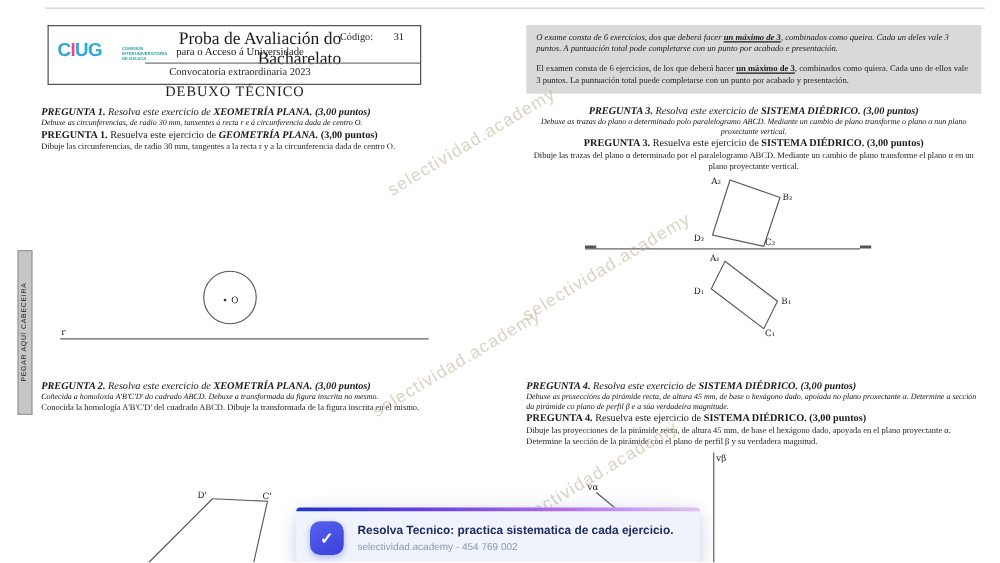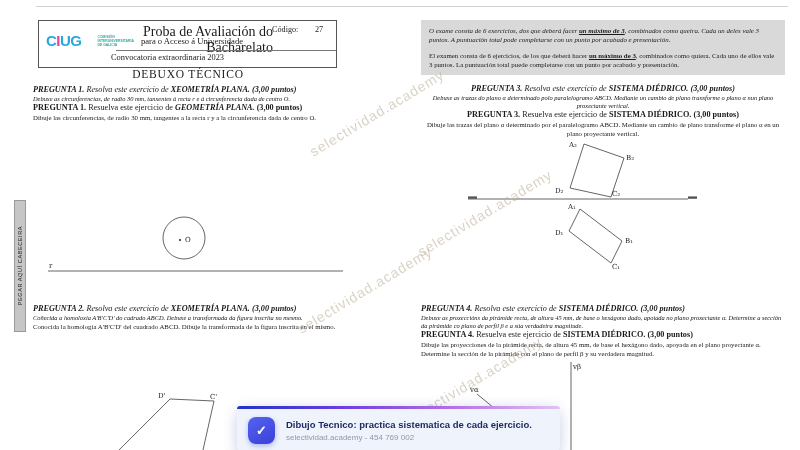--- a/index.html
+++ b/index.html
@@ -9,28 +9,28 @@
   .top-edge{position:absolute;left:36px;top:6px;width:752px;border-top:1px solid #d2d2d2;}
 
   
   .side-strip{position:absolute;left:14px;top:200px;width:10px;height:130px;background:#c6c6c6;
               border:1px solid #9a9a9a;display:flex;align-items:center;justify-content:center;}
   .side-strip span{writing-mode:vertical-rl;transform:rotate(180deg);
               font-family:"Liberation Sans",sans-serif;font-size:5.5px;letter-spacing:.6px;color:#222;white-space:nowrap;}
 
   
   .hdr{position:absolute;left:38px;top:20px;width:297px;height:46px;border:1px solid #555;}
-  .logo{position:absolute;left:7px;top:11px;display:flex;align-items:center;gap:16px;}
+  .logo{position:absolute;left:7px;top:11px;display:flex;align-items:flex-end;gap:16px;}
   .logo-word{font-family:"Liberation Sans",sans-serif;font-weight:bold;font-size:15px;letter-spacing:-.5px;}
   .lc-blue{color:#29a8e0}.lc-pink{color:#e8468c}
   .logo-sub{width:40px;font-family:"Liberation Sans",sans-serif;font-size:3.4px;line-height:4px;color:#2ba8a0;font-weight:bold;}
   .hdr-t1{position:absolute;left:72px;top:3px;width:162px;text-align:right;font-size:14px;}
   .hdr-t2{position:absolute;left:72px;top:15px;width:162px;text-align:center;font-size:8.6px;}
   .hdr-sep{position:absolute;left:77px;right:0;top:29px;border-top:1px solid #777;}
-  .hdr-conv{position:absolute;left:72px;top:32px;width:162px;font-size:8.4px;}
+  .hdr-conv{position:absolute;left:72px;top:32px;width:162px;text-align:center;font-size:8.4px;}
   .hdr-code-l{position:absolute;left:233px;top:4px;font-size:8.2px;}
   .hdr-code-v{position:absolute;left:276px;top:4px;font-size:8.2px;}
 
   .subject-title{position:absolute;left:38px;top:68px;width:300px;text-align:center;
                  font-size:11.5px;font-weight:normal;letter-spacing:.8px;}
 
   
   .instr-box{position:absolute;left:421px;top:20px;width:348px;background:#d9d9d9;padding:6px 8px;}
   .instr{margin:0;font-size:6.9px;line-height:9px;}
   .instr.gl{font-style:italic;margin-bottom:7px;}
@@ -82,21 +82,21 @@
   <div class="hdr">
     <div class="logo">
       <span class="logo-word"><span class="lc-blue">C</span><span class="lc-pink">I</span><span class="lc-blue">U</span><span class="lc-blue">G</span></span>
       <span class="logo-sub">COMISIÓN INTERUNIVERSITARIA DE GALICIA</span>
     </div>
     <div class="hdr-t1">Proba de Avaliación do Bacharelato</div>
     <div class="hdr-t2">para o Acceso á Universidade</div>
     <div class="hdr-sep"></div>
     <div class="hdr-conv">Convocatoria extraordinaria 2023</div>
     <div class="hdr-code-l">Código:</div>
-    <div class="hdr-code-v">27</div>
+    <div class="hdr-code-v">31</div>
   </div>
 
   <div class="subject-title">DEBUXO TÉCNICO</div>
 
   <div class="instr-box">
     <p class="instr gl"><span>O exame consta de 6 exercicios, dos que deberá facer </span><span class="u">un máximo de 3</span><span>, combinados como queira. Cada un deles vale 3 puntos. A puntuación total pode completarse con un punto por acabado e presentación.</span></p>
     <p class="instr es"><span>El examen consta de 6 ejercicios, de los que deberá hacer </span><span class="u">un máximo de 3</span><span>, combinados como quiera. Cada uno de ellos vale 3 puntos. La puntuación total puede completarse con un punto por acabado y presentación.</span></p>
   </div>
 
   <div class="qblock" style="left:33px;top:85px;width:325px;">
@@ -168,19 +168,19 @@
   <div class="wm" style="left:300px;top:105px;">selectividad.academy</div>
   <div class="wm" style="left:288px;top:282px;">selectividad.academy</div>
   <div class="wm" style="left:408px;top:205px;">selectividad.academy</div>
   <div class="wm" style="left:398px;top:372px;">selectividad.academy</div>
 
   <div class="toast">
     <div class="toast-bar"></div>
     <div class="toast-row">
       <div class="toast-icon">✓</div>
       <div class="toast-text">
-        <div class="toast-title">Dibujo Tecnico: practica sistematica de cada ejercicio.</div>
+        <div class="toast-title">Resolva Tecnico: practica sistematica de cada ejercicio.</div>
         <div class="toast-sub">selectividad.academy - 454 769 002</div>
       </div>
     </div>
   </div>
 
 </div>
 
 </body></html>

